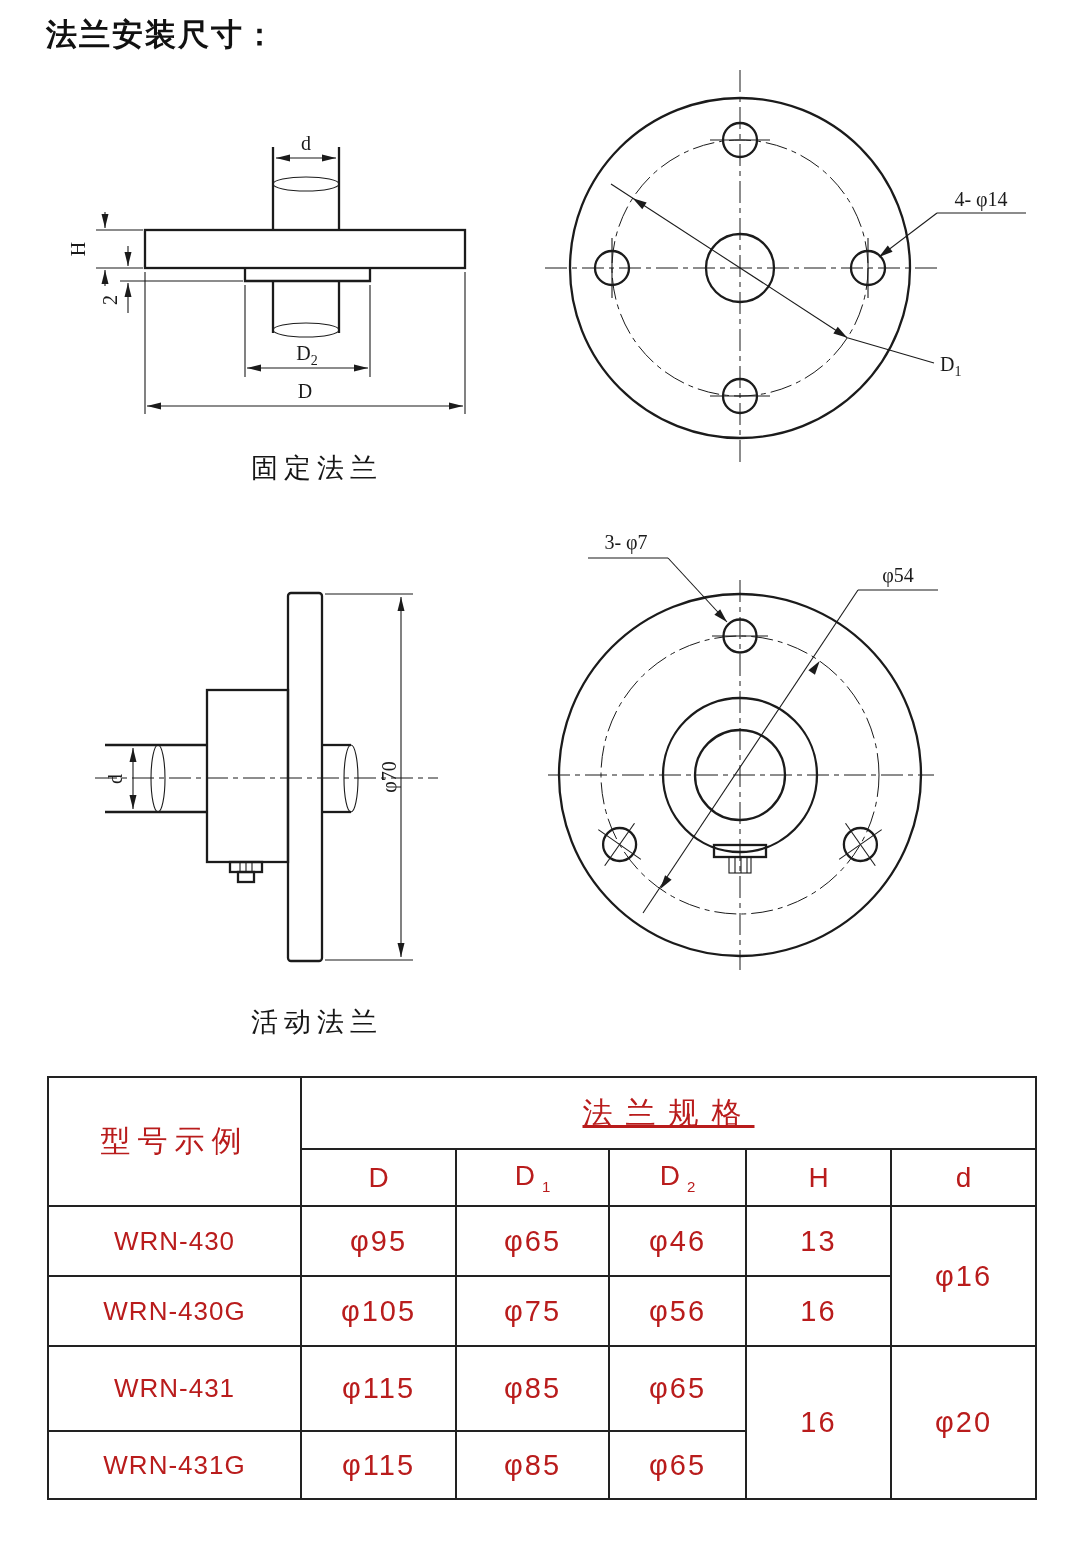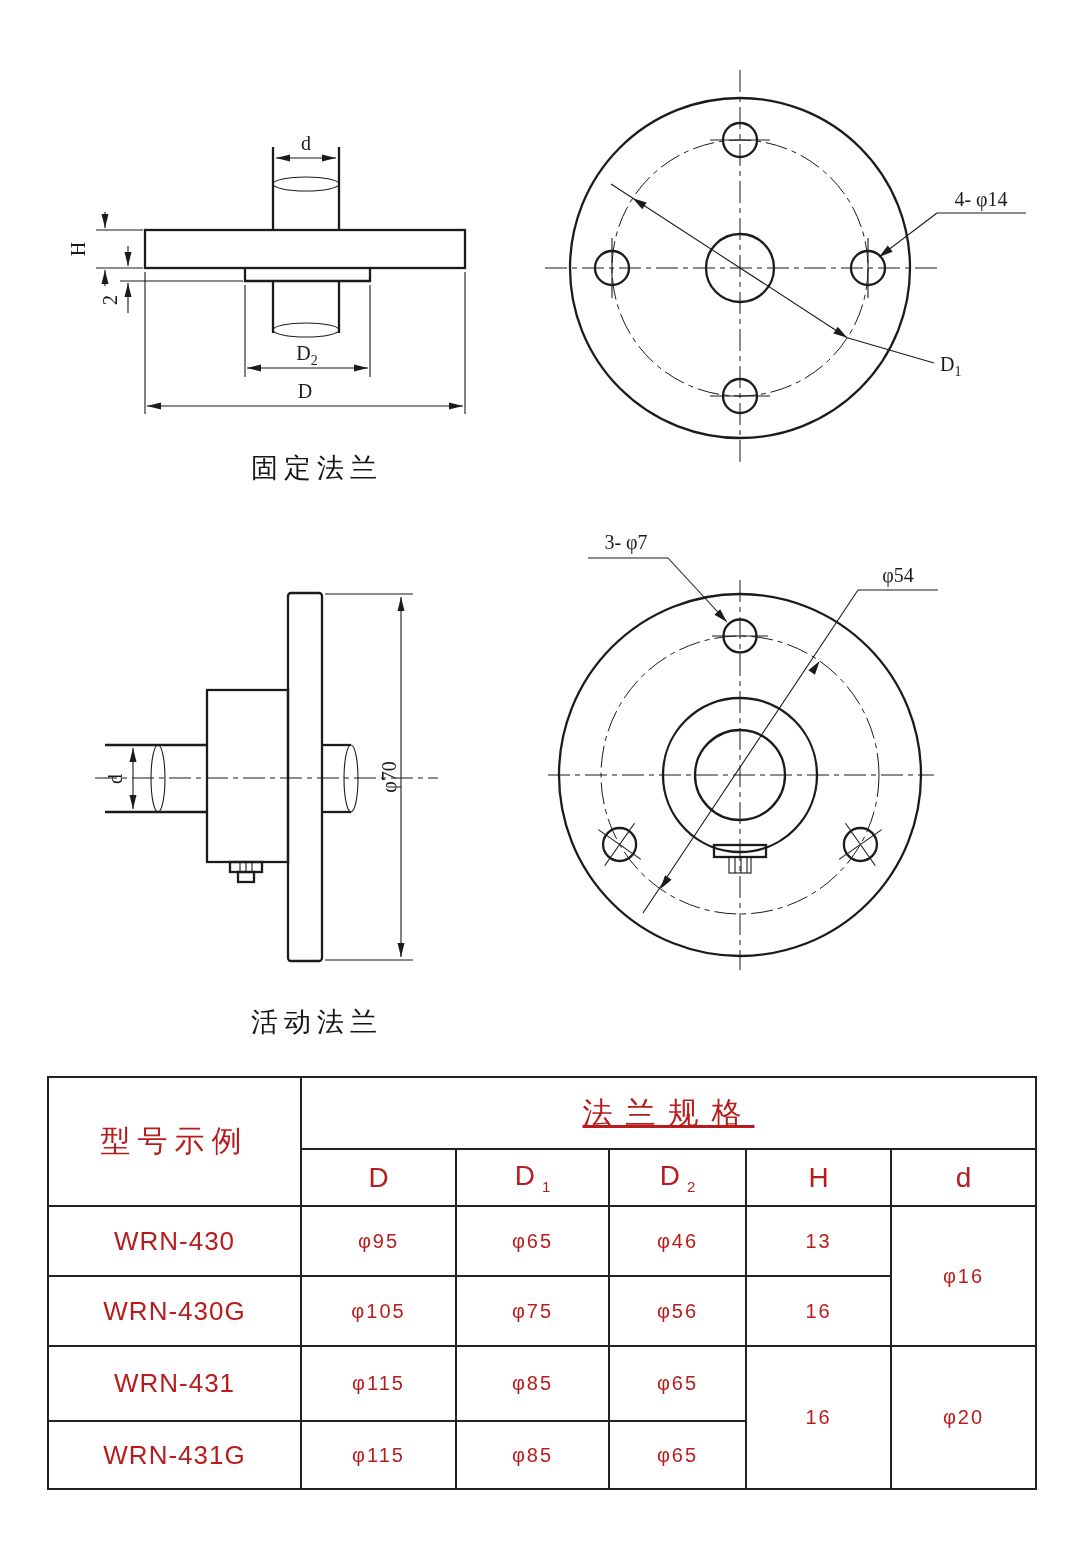--- a/index.html
+++ b/index.html
@@ -22,30 +22,31 @@
   
   .spec-table { position:absolute; left:47px; top:1076px; width:988px;
                 border-collapse:collapse; table-layout:fixed; text-align:center; color:#b91c1c; }
   .spec-table td { border:2px solid #222; vertical-align:middle; }
   .h1 td { height:72px; font-size:30px; }
   .model-h { letter-spacing:7px; }
   .spec-h  { letter-spacing:13px;text-decoration:underline; }
   .h2 td { height:57px; font-size:28px; }
   .h2 sub { font-size:15px; margin-left:7px; }
   tr.r1 td, tr.r2 td { height:70px; }
-  tr.r3 td { height:75px; }
+  tr.r3 td { height:85px; }
   tr.r4 td { height:68px; }
   td.model { font-size:26px; letter-spacing:1px; }
-  td.val   { font-size:20px; letter-spacing:2px; }
+  td.val   { font-size:29px; letter-spacing:2px; }
 </style>
 </head>
 <body>
 
 <div class="page">
 
+  <div class="title">法兰安装尺寸：</div>
 
   <svg class="drawings" width="1080" height="1060" viewBox="0 0 1080 1060">
     <defs>
       <path id="ah" d="M0 0 L-14 -4 L-14 4 Z" fill="#1b1b1b"></path>
       <marker id="arr" viewBox="0 0 14 8" refX="14" refY="4" markerWidth="14" markerHeight="8" orient="auto-start-reverse" markerUnits="userSpaceOnUse">
         <path d="M14 4 L0 0.5 L0 7.5 Z" fill="#1b1b1b"></path>
       </marker>
     </defs>
 
     <g>

